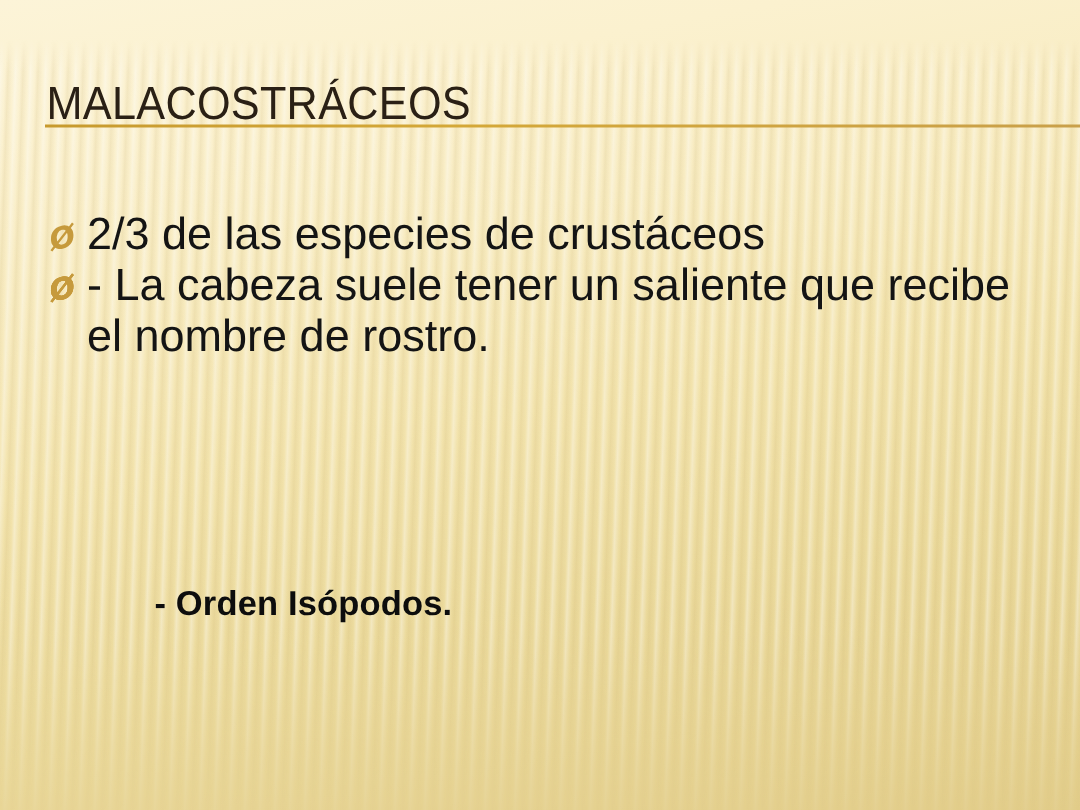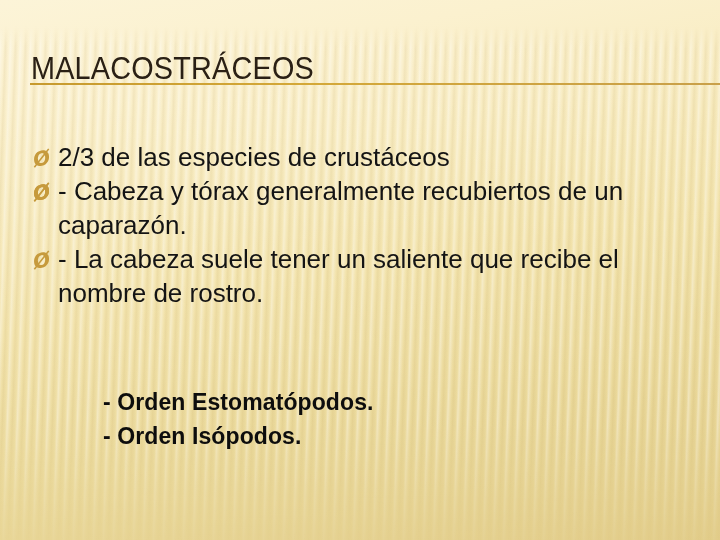--- a/index.html
+++ b/index.html
@@ -104,21 +104,21 @@
     line-height: 30px;
     color: #c69a3c;
     font-family: "DejaVu Sans", sans-serif;
     font-style: italic;
     font-weight: 700;
     transform: rotate(-12deg);
     transform-origin: center center;
   }
 
   .bullet-text {
-    font-size: 26px;
+    font-size: 30px;
     line-height: 34px;
     color: #141414;
     font-weight: 400;
   }
 
   .orden-list {
     position: absolute;
     left: 103px;
     top: 385px;
   }
@@ -149,28 +149,26 @@
       <span class="bullet-glyph">Ø</span>
       <span class="bullet-text">2/3 de las especies de crustáceos</span>
     </div>
 
     <div class="bullet-row">
       <span class="bullet-glyph">Ø</span>
     </div>
 
     <div class="bullet-row">
       <span class="bullet-glyph">Ø</span>
-      <span class="bullet-text">- Cabeza y tórax generalmente recubiertos de un caparazón.</span>
     </div>
 
     <div class="bullet-row">
       <span class="bullet-glyph">Ø</span>
       <span class="bullet-text">- La cabeza suele tener un saliente que recibe el nombre de rostro.</span>
     </div>
 
   </div>
 
   <div class="orden-list">
-    <div class="orden-line">- Orden Estomatópodos.</div>
     <div class="orden-line">- Orden Isópodos.</div>
   </div>
 
 </div>
 
 </body></html>

